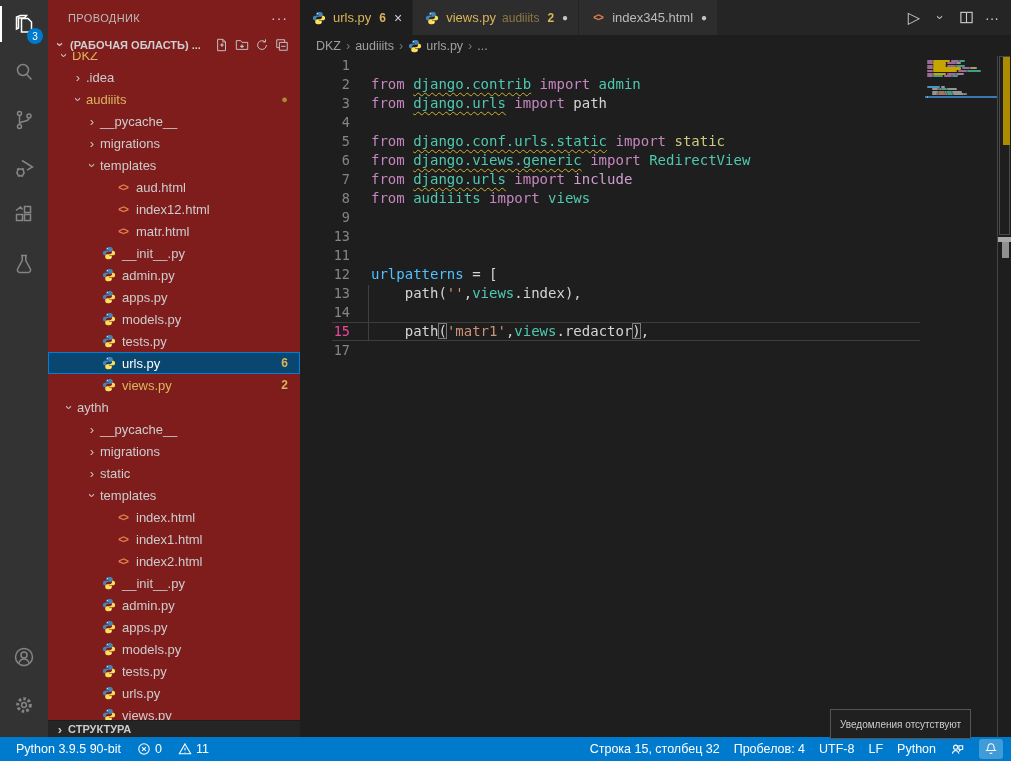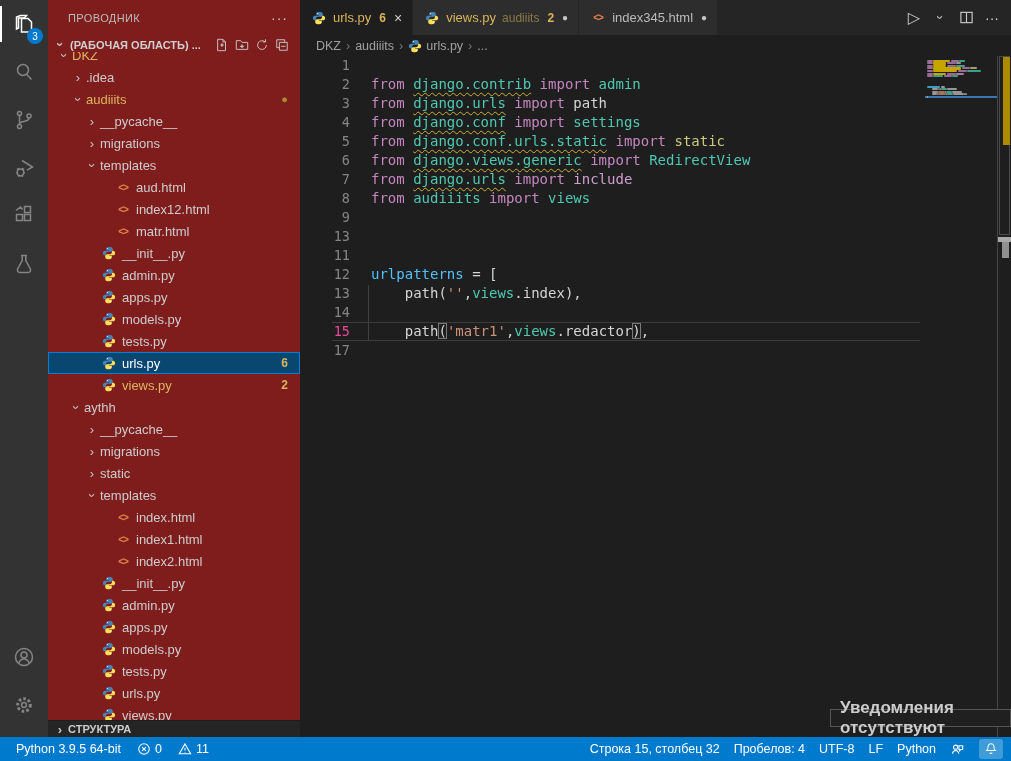--- a/index.html
+++ b/index.html
@@ -97,22 +97,22 @@
 
   
   .statusbar { position:absolute; left:0; bottom:0; width:1011px; height:24px; background:#007acc; color:#ffffff;
                display:flex; align-items:center; font-size:12.5px; padding:0 8px 0 16px; }
   .st-item { display:flex; align-items:center; gap:4px; margin-right:16px; cursor:pointer; white-space:nowrap; }
   .st-right { margin-left:auto; display:flex; align-items:center; }
   .st-right .st-item { margin-right:0; margin-left:14px; }
   .st-item svg { stroke:#ffffff; fill:none; stroke-width:1.2; }
   .st-bell { background:rgba(255,255,255,.25); border-radius:3px; padding:3px 5px; margin-left:10px; }
 
-  .tooltip { position:absolute; left:830px; top:709px; height:18px; background:#202021; border:1px solid #555;
-             color:#cccccc; font-size:17px; display:flex; align-items:center; padding:0 9px; z-index:5;font-weight:bold; }
+  .tooltip { position:absolute; left:830px; top:709px; height:30px; background:#202021; border:1px solid #555;
+             color:#cccccc; font-size:10px; display:flex; align-items:center; padding:0 9px; z-index:5; }
 </style>
 </head>
 <body>
 
 <div class="root">
 
   <div class="activitybar">
     <div class="act-item active">
       <svg width="24" height="24" viewBox="0 0 24 24">
         <path d="M8.5 3.5h6l-2 2.5h-6v10l-2 1v-12z"></path>
@@ -318,21 +318,21 @@
               <svg width="14" height="14" viewBox="0 0 16 16">
                 <path fill="#4584b6" d="M7.9 1C6.1 1 4.8 1.8 4.8 3.2v1.6h3.1v.5H3.3C1.9 5.3 1 6.4 1 8s.9 2.7 2.3 2.7h1.2V9.2c0-1.4 1.2-2.5 2.6-2.5h3c1.2 0 2.2-1 2.2-2.2V3.2C12.3 1.9 10.9 1 9.5 1z"></path>
                 <path fill="#ffde57" d="M8.1 15c1.8 0 3.1-.8 3.1-2.2v-1.6H8.1v-.5h4.6c1.4 0 2.3-1.1 2.3-2.7S14.1 5.3 12.7 5.3h-1.2v1.5c0 1.4-1.2 2.5-2.6 2.5h-3c-1.2 0-2.2 1-2.2 2.2v1.3C3.7 14.1 5.1 15 6.5 15z"></path>
                 <circle fill="#fff" cx="6.2" cy="2.9" r=".6"></circle>
                 <circle fill="#fff" cx="9.8" cy="13.1" r=".6"></circle>
               </svg>
             </span>
             <span>views.py</span>
             <span class="t-badge">2</span>
           </div>
-          <div class="trow" style="padding-left: 20px;">
+          <div class="trow" style="padding-left: 13px;">
             <span class="chev open">›</span>
             <span>aythh</span>
           </div>
           <div class="trow" style="padding-left: 36px;">
             <span class="chev">›</span>
             <span>__pycache__</span>
           </div>
           <div class="trow" style="padding-left: 36px;">
             <span class="chev">›</span>
             <span>migrations</span>
@@ -520,21 +520,21 @@
         <span class="bc-item">
           <span>...</span>
         </span>
       </div>
 
     <div class="code">
       <div>
           <div class="cl"><span class="ln">1</span><span class="ct"></span></div>
           <div class="cl"><span class="ln">2</span><span class="ct"><span class="t-k">from </span><span class="t-m">django.contrib</span><span class="t-k"> import </span><span class="t-c">admin</span></span></div>
           <div class="cl"><span class="ln">3</span><span class="ct"><span class="t-k">from </span><span class="t-m">django.urls</span><span class="t-k"> import </span><span class="t-d">path</span></span></div>
-          <div class="cl"><span class="ln">4</span><span class="ct"><span class="t-k">from </span><span class="t-m">django.conf</span><span class="t-k"> import </span><span class="t-c">settings</span></span></div>
+          <div class="cl"><span class="ln">4</span></div>
           <div class="cl"><span class="ln">5</span><span class="ct"><span class="t-k">from </span><span class="t-m">django.conf.urls.static</span><span class="t-k"> import </span><span class="t-f">static</span></span></div>
           <div class="cl"><span class="ln">6</span><span class="ct"><span class="t-k">from </span><span class="t-m">django.views.generic</span><span class="t-k"> import </span><span class="t-c">RedirectView</span></span></div>
           <div class="cl"><span class="ln">7</span><span class="ct"><span class="t-k">from </span><span class="t-m">django.urls</span><span class="t-k"> import </span><span class="t-i">include</span></span></div>
           <div class="cl"><span class="ln">8</span><span class="ct"><span class="t-k">from </span><span class="t-c">audiiits</span><span class="t-k"> import </span><span class="t-c">views</span></span></div>
           <div class="cl"><span class="ln">9</span><span class="ct"></span></div>
           <div class="cl"><span class="ln">13</span><span class="ct"></span></div>
           <div class="cl"><span class="ln">11</span><span class="ct"></span></div>
           <div class="cl"><span class="ln">12</span><span class="ct"><span class="t-v">urlpatterns</span><span class="t-d"> = [</span></span></div>
           <div class="cl"><span class="ln">13</span><span class="ct"><span class="t-d">    path(</span><span class="t-s">''</span><span class="t-d">,</span><span class="t-c">views</span><span class="t-d">.index),</span></span></div>
           <div class="cl"><span class="ln">14</span></div>
@@ -603,21 +603,21 @@
         </div>
       </div>
     </div>
   </div>
 
   <div class="tooltip">Уведомления отсутствуют</div>
 
   <div class="statusbar">
     <span id="st-left" style="display:flex;align-items:center;">
         <span class="st-item">
-          <span>Python 3.9.5 64-bit</span>
+          <span>Python 3.9.5 90-bit</span>
         </span>
         <span class="st-item">
           <span style="display:flex;">
             <svg width="14" height="14" viewBox="0 0 16 16">
               <circle cx="8" cy="8" r="6"></circle>
               <path d="M5.8 5.8l4.4 4.4 M10.2 5.8l-4.4 4.4"></path>
             </svg>
           </span>
           <span>0</span>
         </span>

